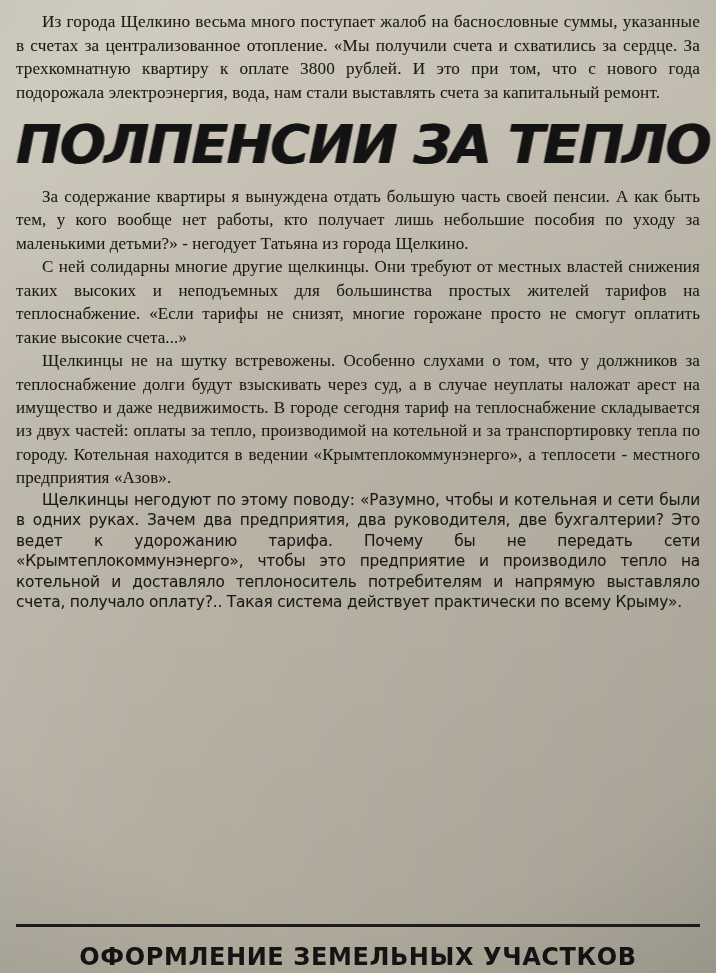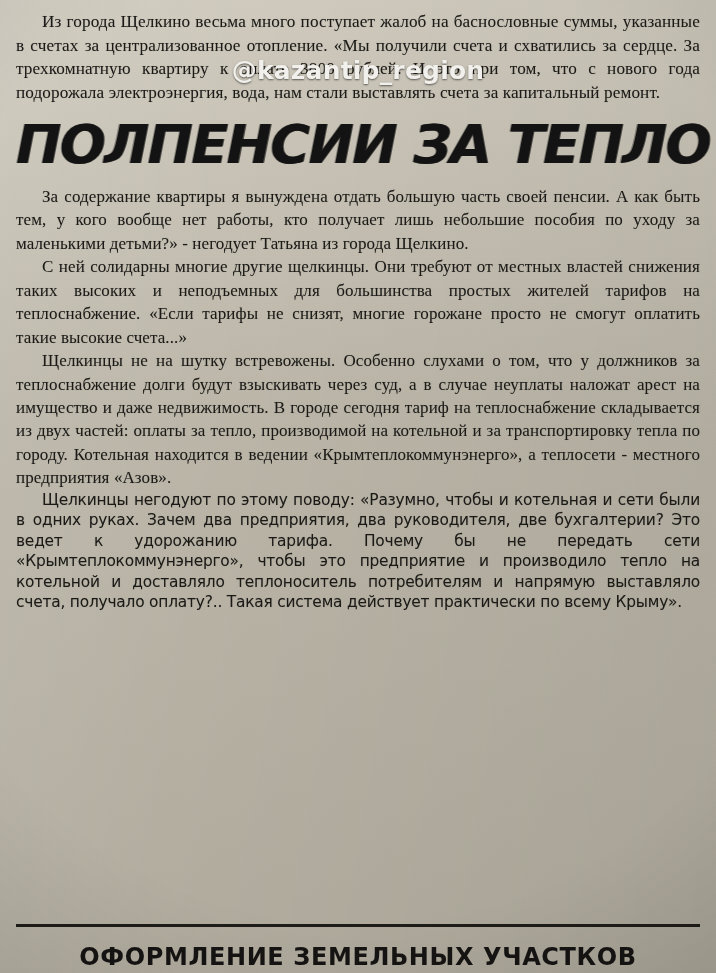--- a/index.html
+++ b/index.html
@@ -141,21 +141,20 @@
       <p class="body">За содержание квартиры я вынуждена отдать большую часть своей пенсии. А как быть тем, у кого вообще нет работы, кто получает лишь небольшие пособия по уходу за маленькими детьми?» - негодует Татьяна из города Щелкино.</p>
       <p class="body">С ней солидарны многие другие щелкинцы. Они требуют от местных властей снижения таких высоких и неподъемных для большинства простых жителей тарифов на теплоснабжение. «Если тарифы не снизят, многие горожане просто не смогут оплатить такие высокие счета...»</p>
       <p class="body">Щелкинцы не на шутку встревожены. Особенно слухами о том, что у должников за теплоснабжение долги будут взыскивать через суд, а в случае неуплаты наложат арест на имущество и даже недвижимость. В городе сегодня тариф на теплоснабжение складывается из двух частей: оплаты за тепло, производимой на котельной и за транспортировку тепла по городу. Котельная находится в ведении «Крымтеплокоммунэнерго», а теплосети - местного предприятия «Азов».</p>
     </div>
 
     <div class="sans-block">
       <p class="body">Щелкинцы негодуют по этому поводу: «Разумно, чтобы и котельная и сети были в одних руках. Зачем два предприятия, два руководителя, две бухгалтерии? Это ведет к удорожанию тарифа. Почему бы не передать сети «Крымтеплокоммунэнерго», чтобы это предприятие и производило тепло на котельной и доставляло теплоноситель потребителям и напрямую выставляло счета, получало оплату?.. Такая система действует практически по всему Крыму».</p>
     </div>
   </div>
 
-  <div class="watermark">@kazantip_region</div>
 
   <div class="footer-rule"></div>
   <div class="footer-strip">
     <div class="footer-title">ОФОРМЛЕНИЕ ЗЕМЕЛЬНЫХ УЧАСТКОВ</div>
   </div>
 
   <div class="vignette"></div>
 </div>
 
 </body></html>

